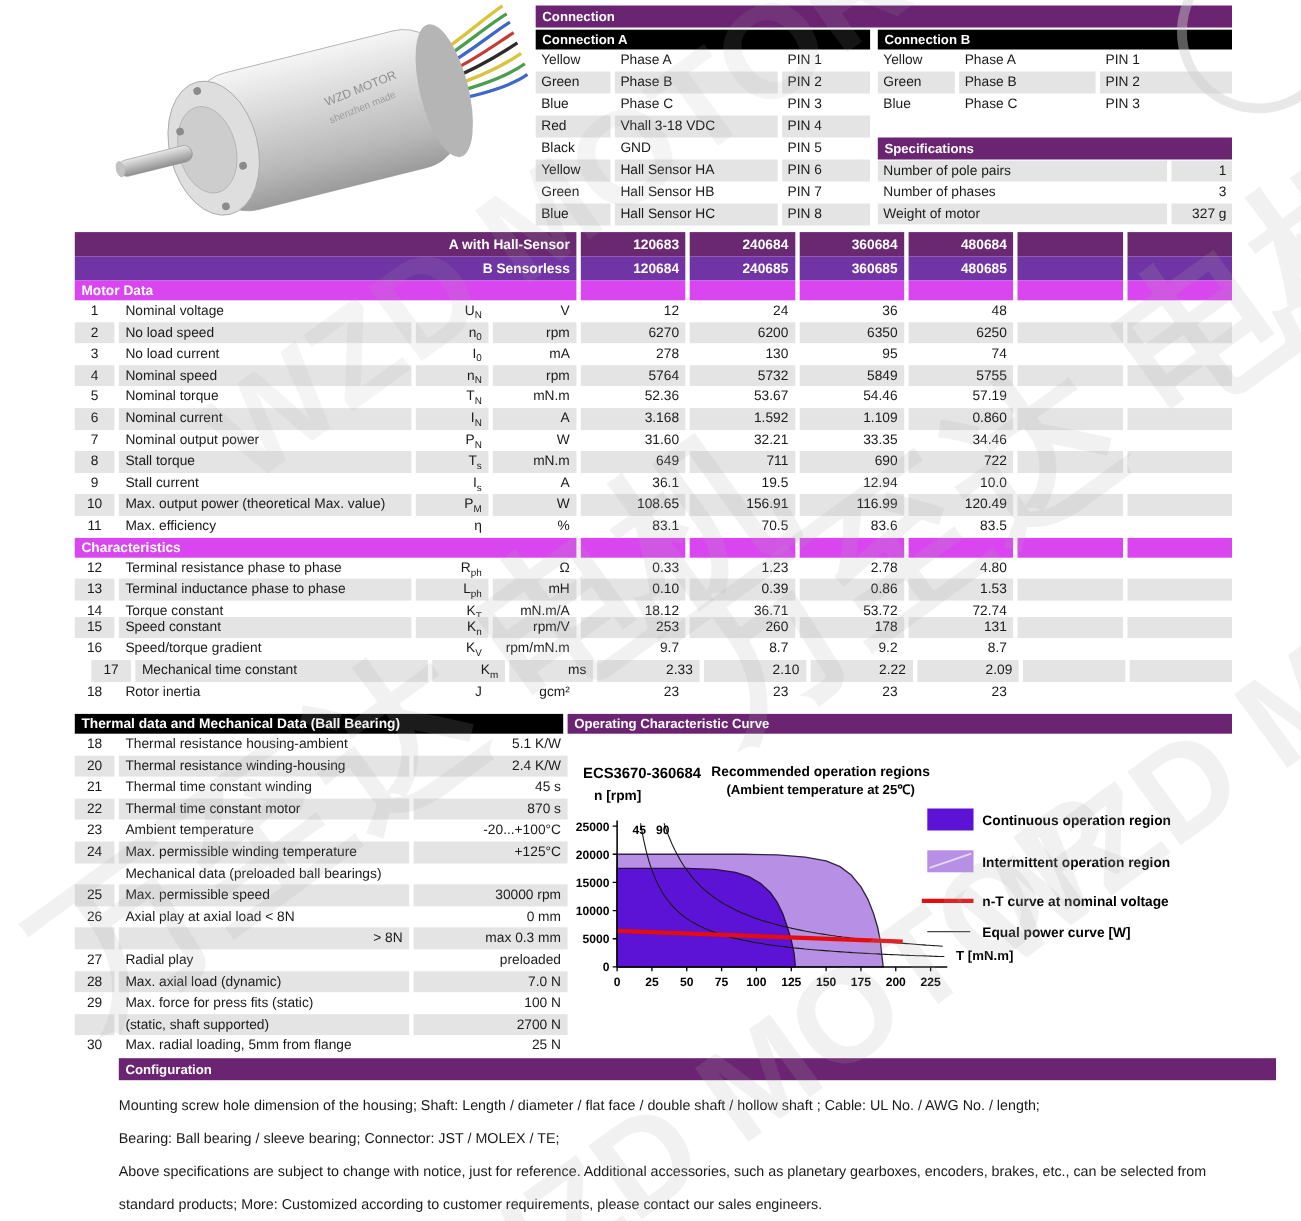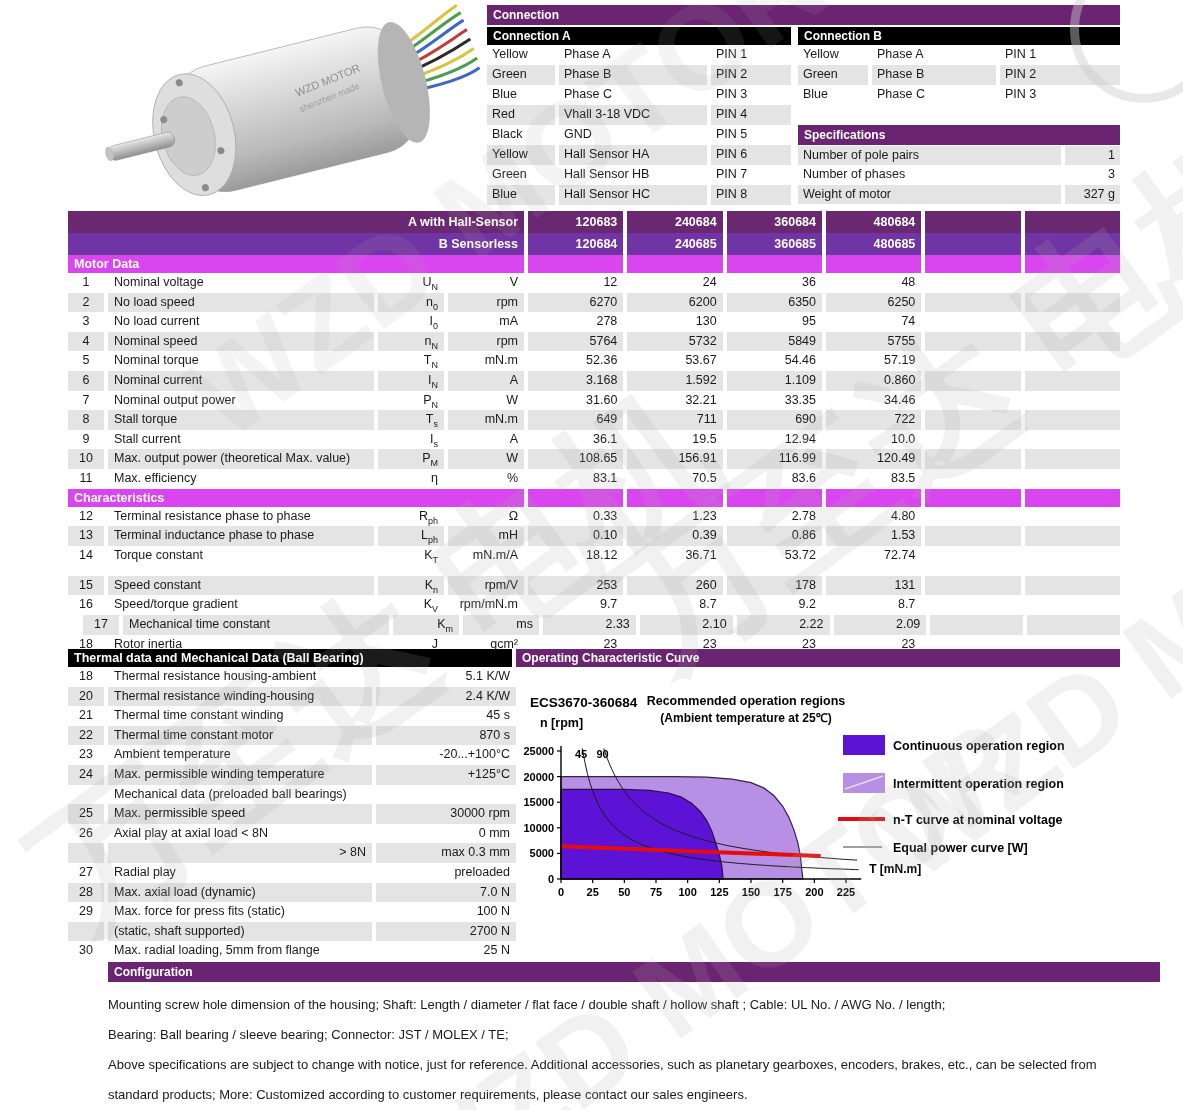--- a/index.html
+++ b/index.html
@@ -368,21 +368,21 @@
       <div class="cell namec g">Terminal inductance phase to phase</div>
       <div class="cell symc g">L<sub>ph</sub></div>
       <div class="cell unitc g">mH</div>
       <div class="cell valc g">0.10</div>
       <div class="cell valc g">0.39</div>
       <div class="cell valc g">0.86</div>
       <div class="cell valc g">1.53</div>
       <div class="cell g"></div>
       <div class="cell g"></div>
     </div>
-    <div class="trow" style="height: 30px; line-height: 19.6px;">
+    <div class="trow" style="height: 15px; line-height: 19.6px;">
       <div class="cell num">14</div>
       <div class="cell namec">Torque constant</div>
       <div class="cell symc">K<sub>T</sub></div>
       <div class="cell unitc">mN.m/A</div>
       <div class="cell valc">18.12</div>
       <div class="cell valc">36.71</div>
       <div class="cell valc">53.72</div>
       <div class="cell valc">72.74</div>
       <div class="cell"></div>
       <div class="cell"></div>

